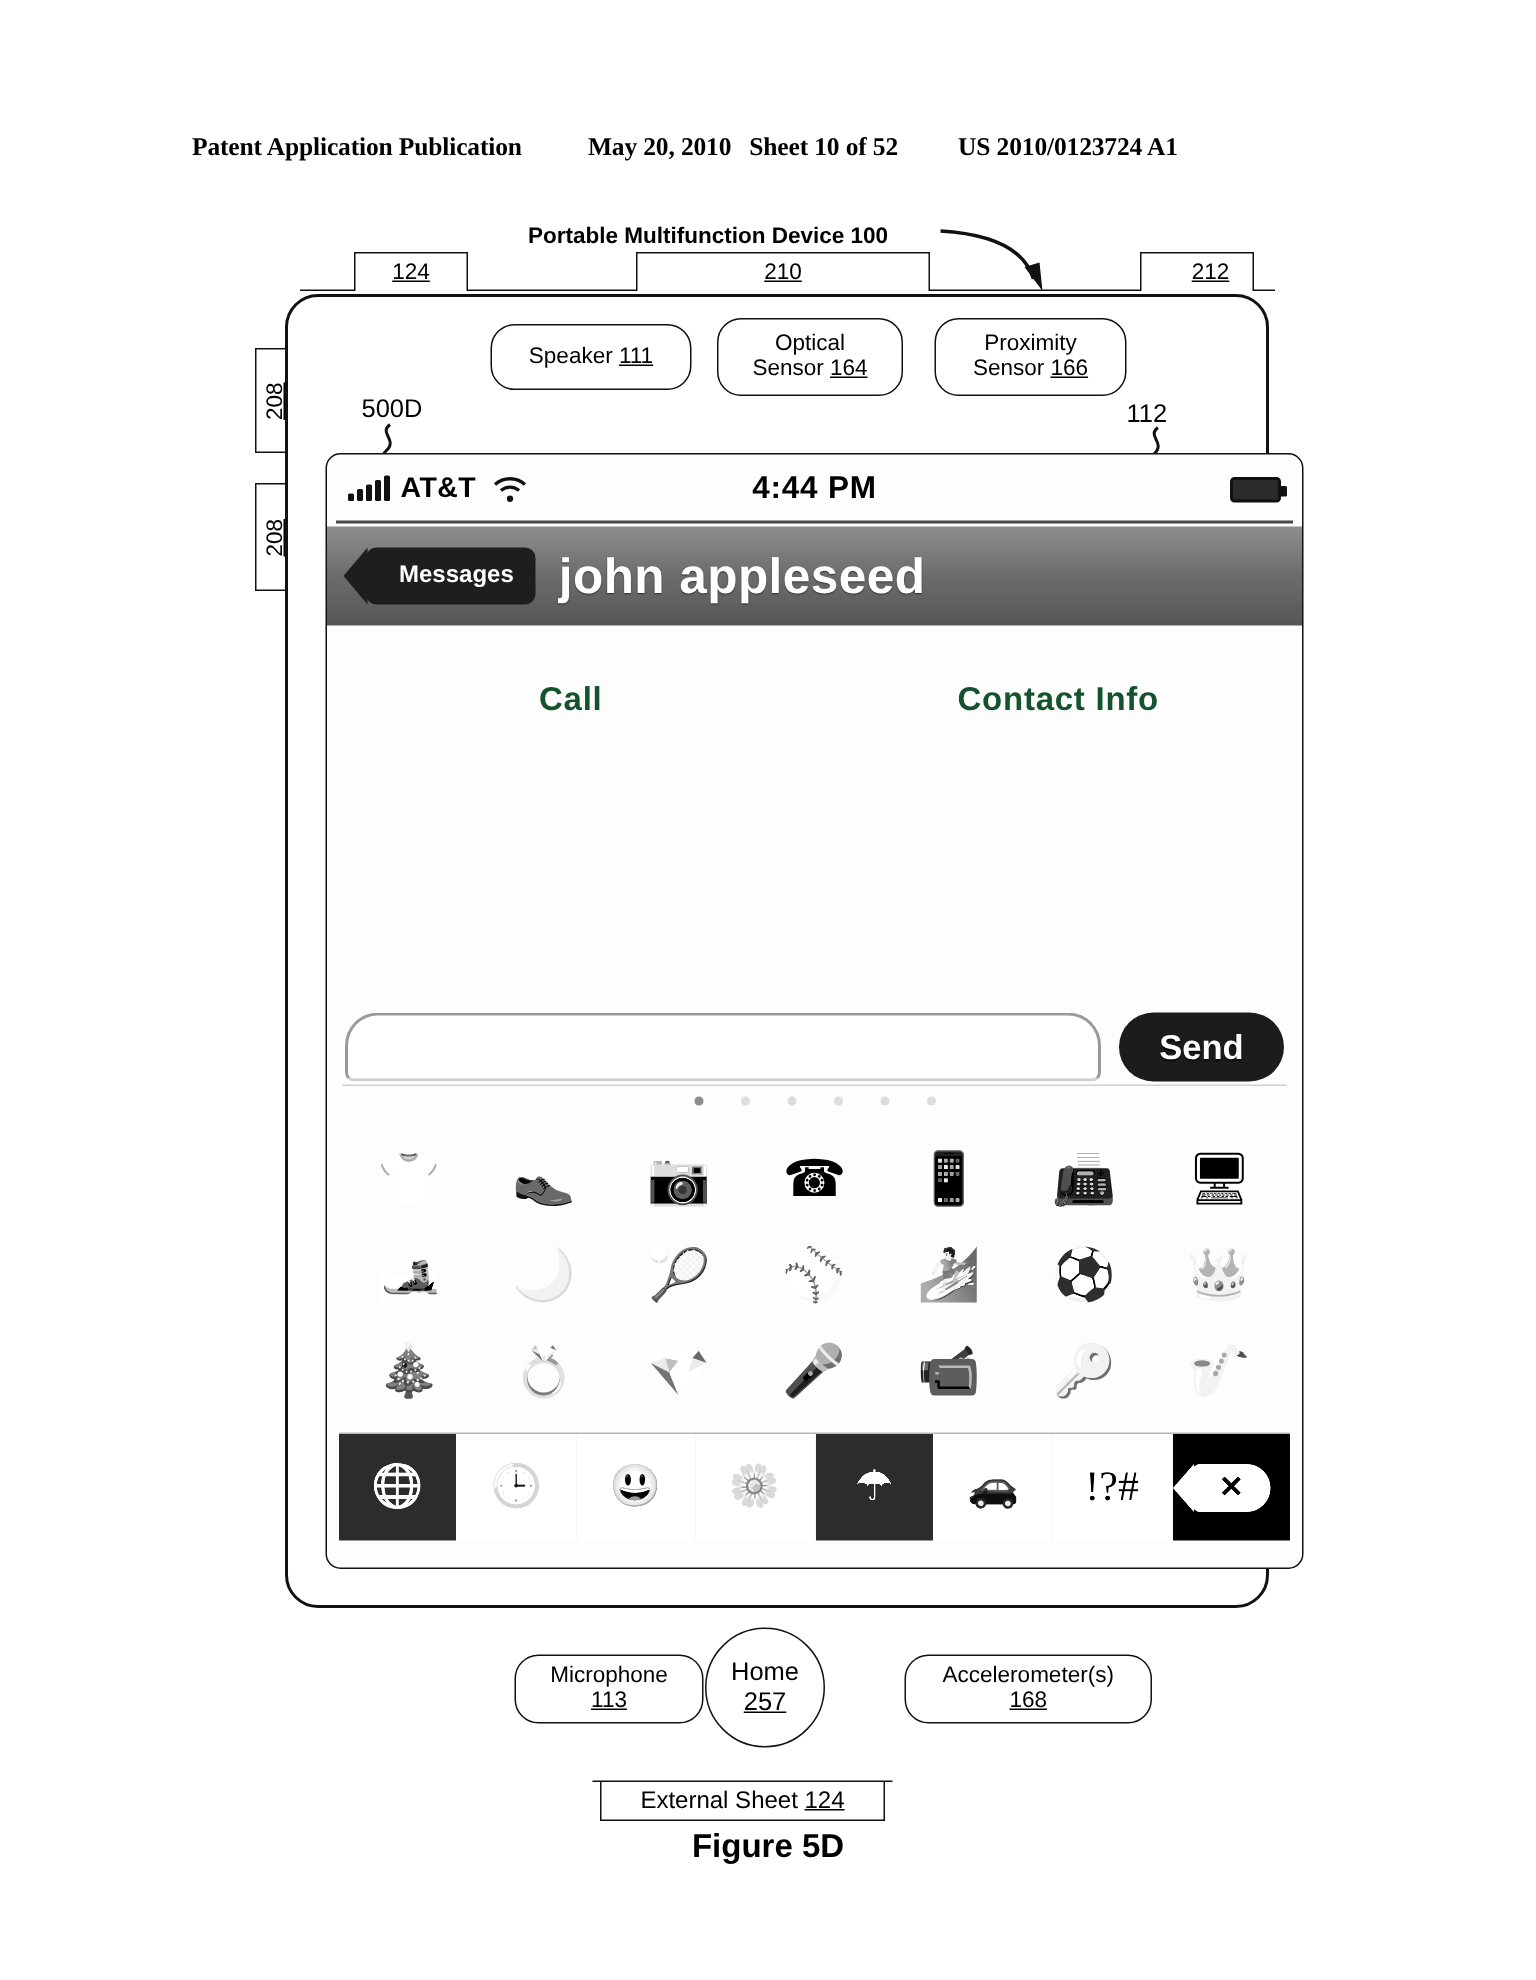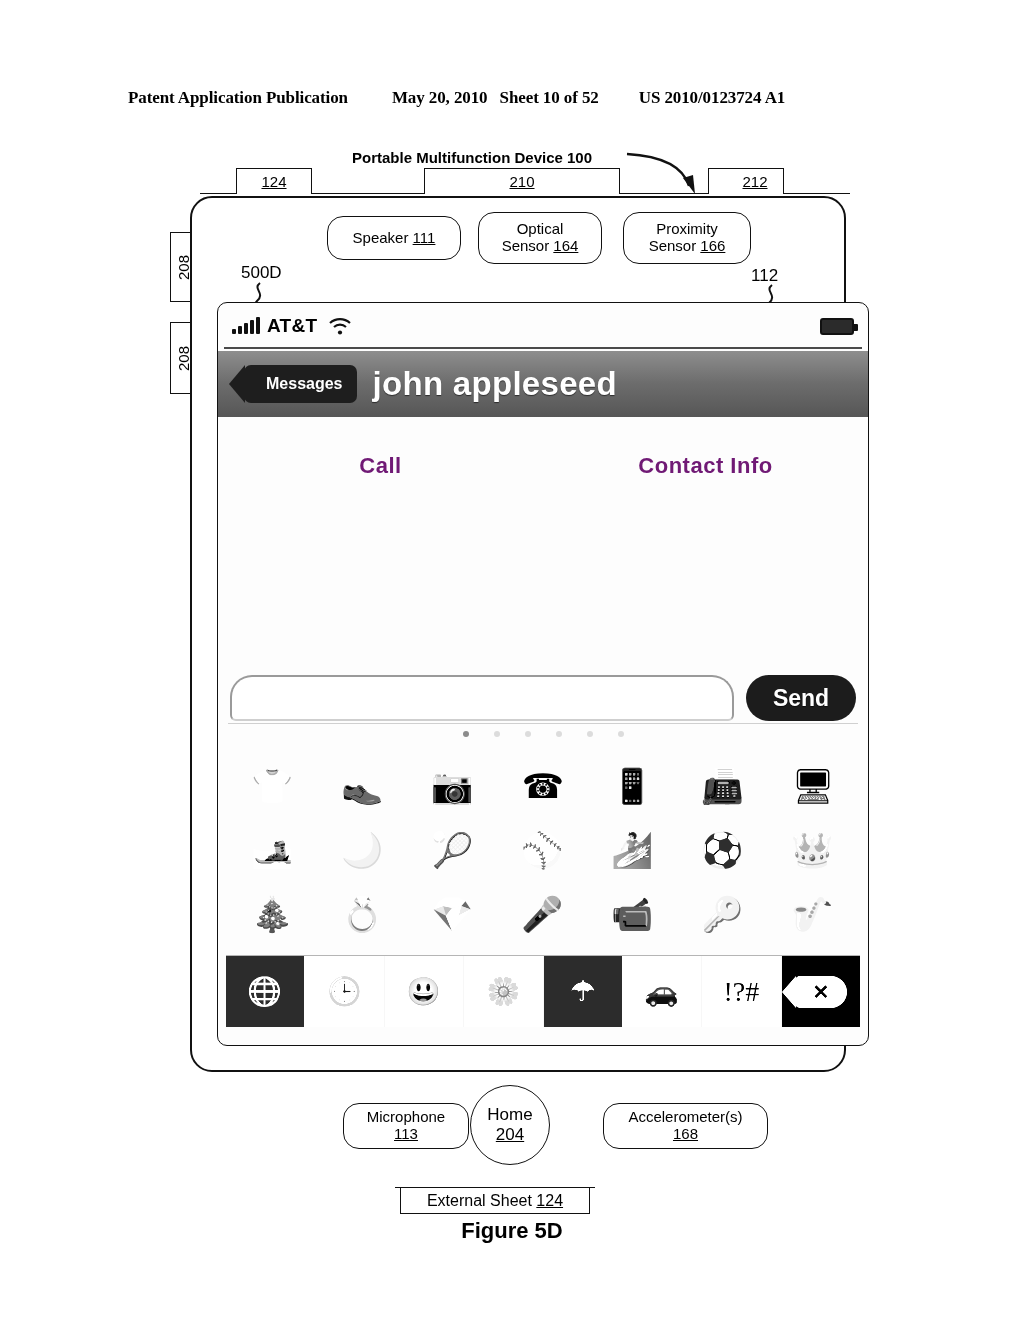--- a/index.html
+++ b/index.html
@@ -55,21 +55,21 @@
     text-align: center;
     color: #000;
     display: flex;
     align-items: center;
     justify-content: center;
   }
   .refbox span { text-decoration: underline; }
 
   #ref-206 { top: 168px; left: 236px; width: 76px;  height: 26px; }
   #ref-210 { top: 168px; left: 424px; width: 196px; height: 26px; }
-  #ref-212 { top: 168px; left: 708px; width: 76px;  height: 26px; padding-left: 18px; }
+  #ref-212 { top: 168px; left: 760px; width: 76px;  height: 26px; padding-left: 18px; }
 
   #baseline-top {
     position: absolute;
     top: 193px; left: 200px; width: 650px; height: 0;
     border-top: 1.5px solid #111;
   }
 
   
   .refbox-side {
     position: absolute;
@@ -253,21 +253,21 @@
   }
 
   
   #action-row {
     position: absolute;
     top: 150px; left: 0; right: 0;
     display: flex;
     font-family: "Liberation Sans", sans-serif;
     font-weight: bold;
     font-size: 22px;
-    color: #701a75;
+    color: #14532d;
   }
   #action-row .action-btn { flex: 1; text-align: center; letter-spacing: 0.5px; }
 
   
   #input-row {
     position: absolute;
     top: 372px; left: 0; right: 0;
     height: 62px;
     display: flex;
     align-items: flex-start;
@@ -528,20 +528,21 @@
         <i></i>
     </div>
     <div id="carrier-name">AT&amp;T</div>
     <div id="wifi-icon">
       <svg width="24" height="17" viewBox="0 0 24 17">
         <path d="M2,5 A15,15 0 0 1 22,5" stroke="#111" stroke-width="2.2" fill="none"></path>
         <path d="M6,9 A9,9 0 0 1 18,9" stroke="#111" stroke-width="2.2" fill="none"></path>
         <circle cx="12" cy="14.5" r="2.1" fill="#111"></circle>
       </svg>
     </div>
+    <div id="status-time">4:44 PM</div>
     <div id="battery-icon"></div>
   </div>
   <div id="status-rule"></div>
 
   <div id="nav-bar">
     <div id="back-button">
       <span>Messages</span>
     </div>
     <div id="nav-title">john appleseed</div>
   </div>
@@ -605,21 +606,21 @@
 
 </div>
 
 <div class="pill" id="pill-microphone">
   <div>Microphone</div>
   <u>113</u>
 </div>
 
 <div id="home-button">
   <div>Home</div>
-  <u>204</u>
+  <u>257</u>
 </div>
 
 <div class="pill" id="pill-accelerometer">
   <div>Accelerometer(s)</div>
   <u>168</u>
 </div>
 
 <div id="baseline-bottom"></div>
 <div id="ext-port-box">
   <span>External Sheet</span>&nbsp;<u>124</u>

